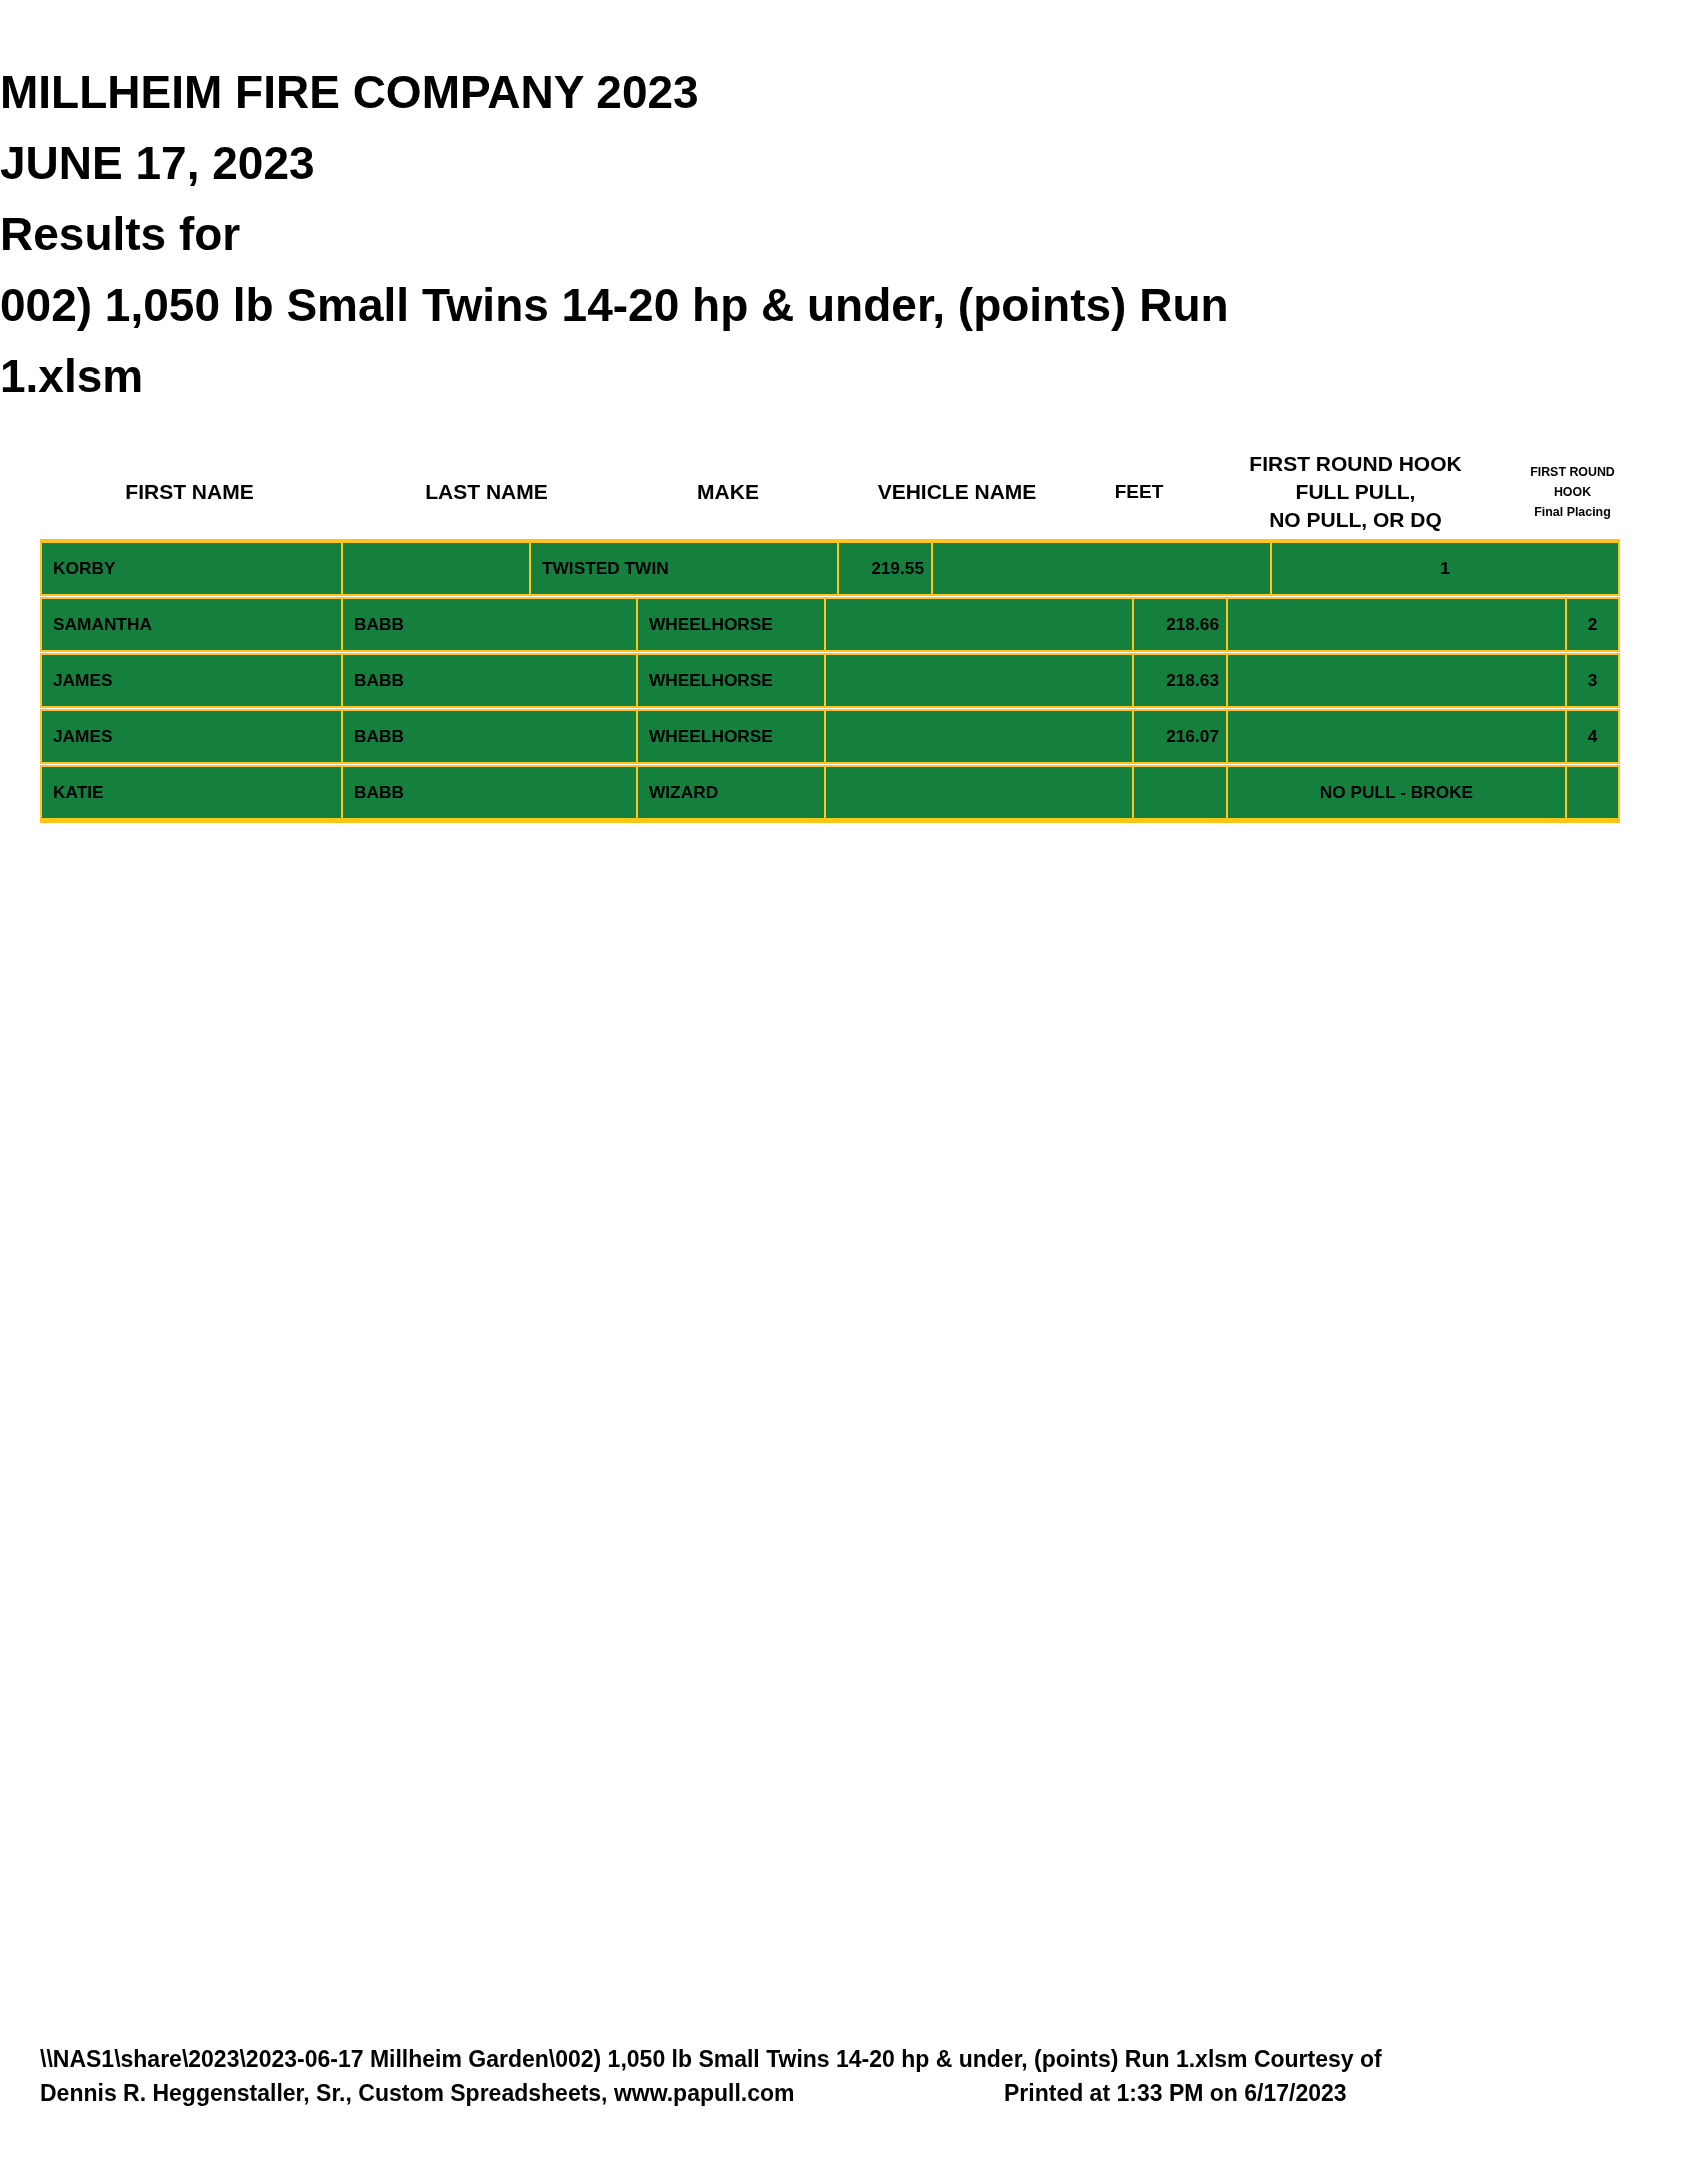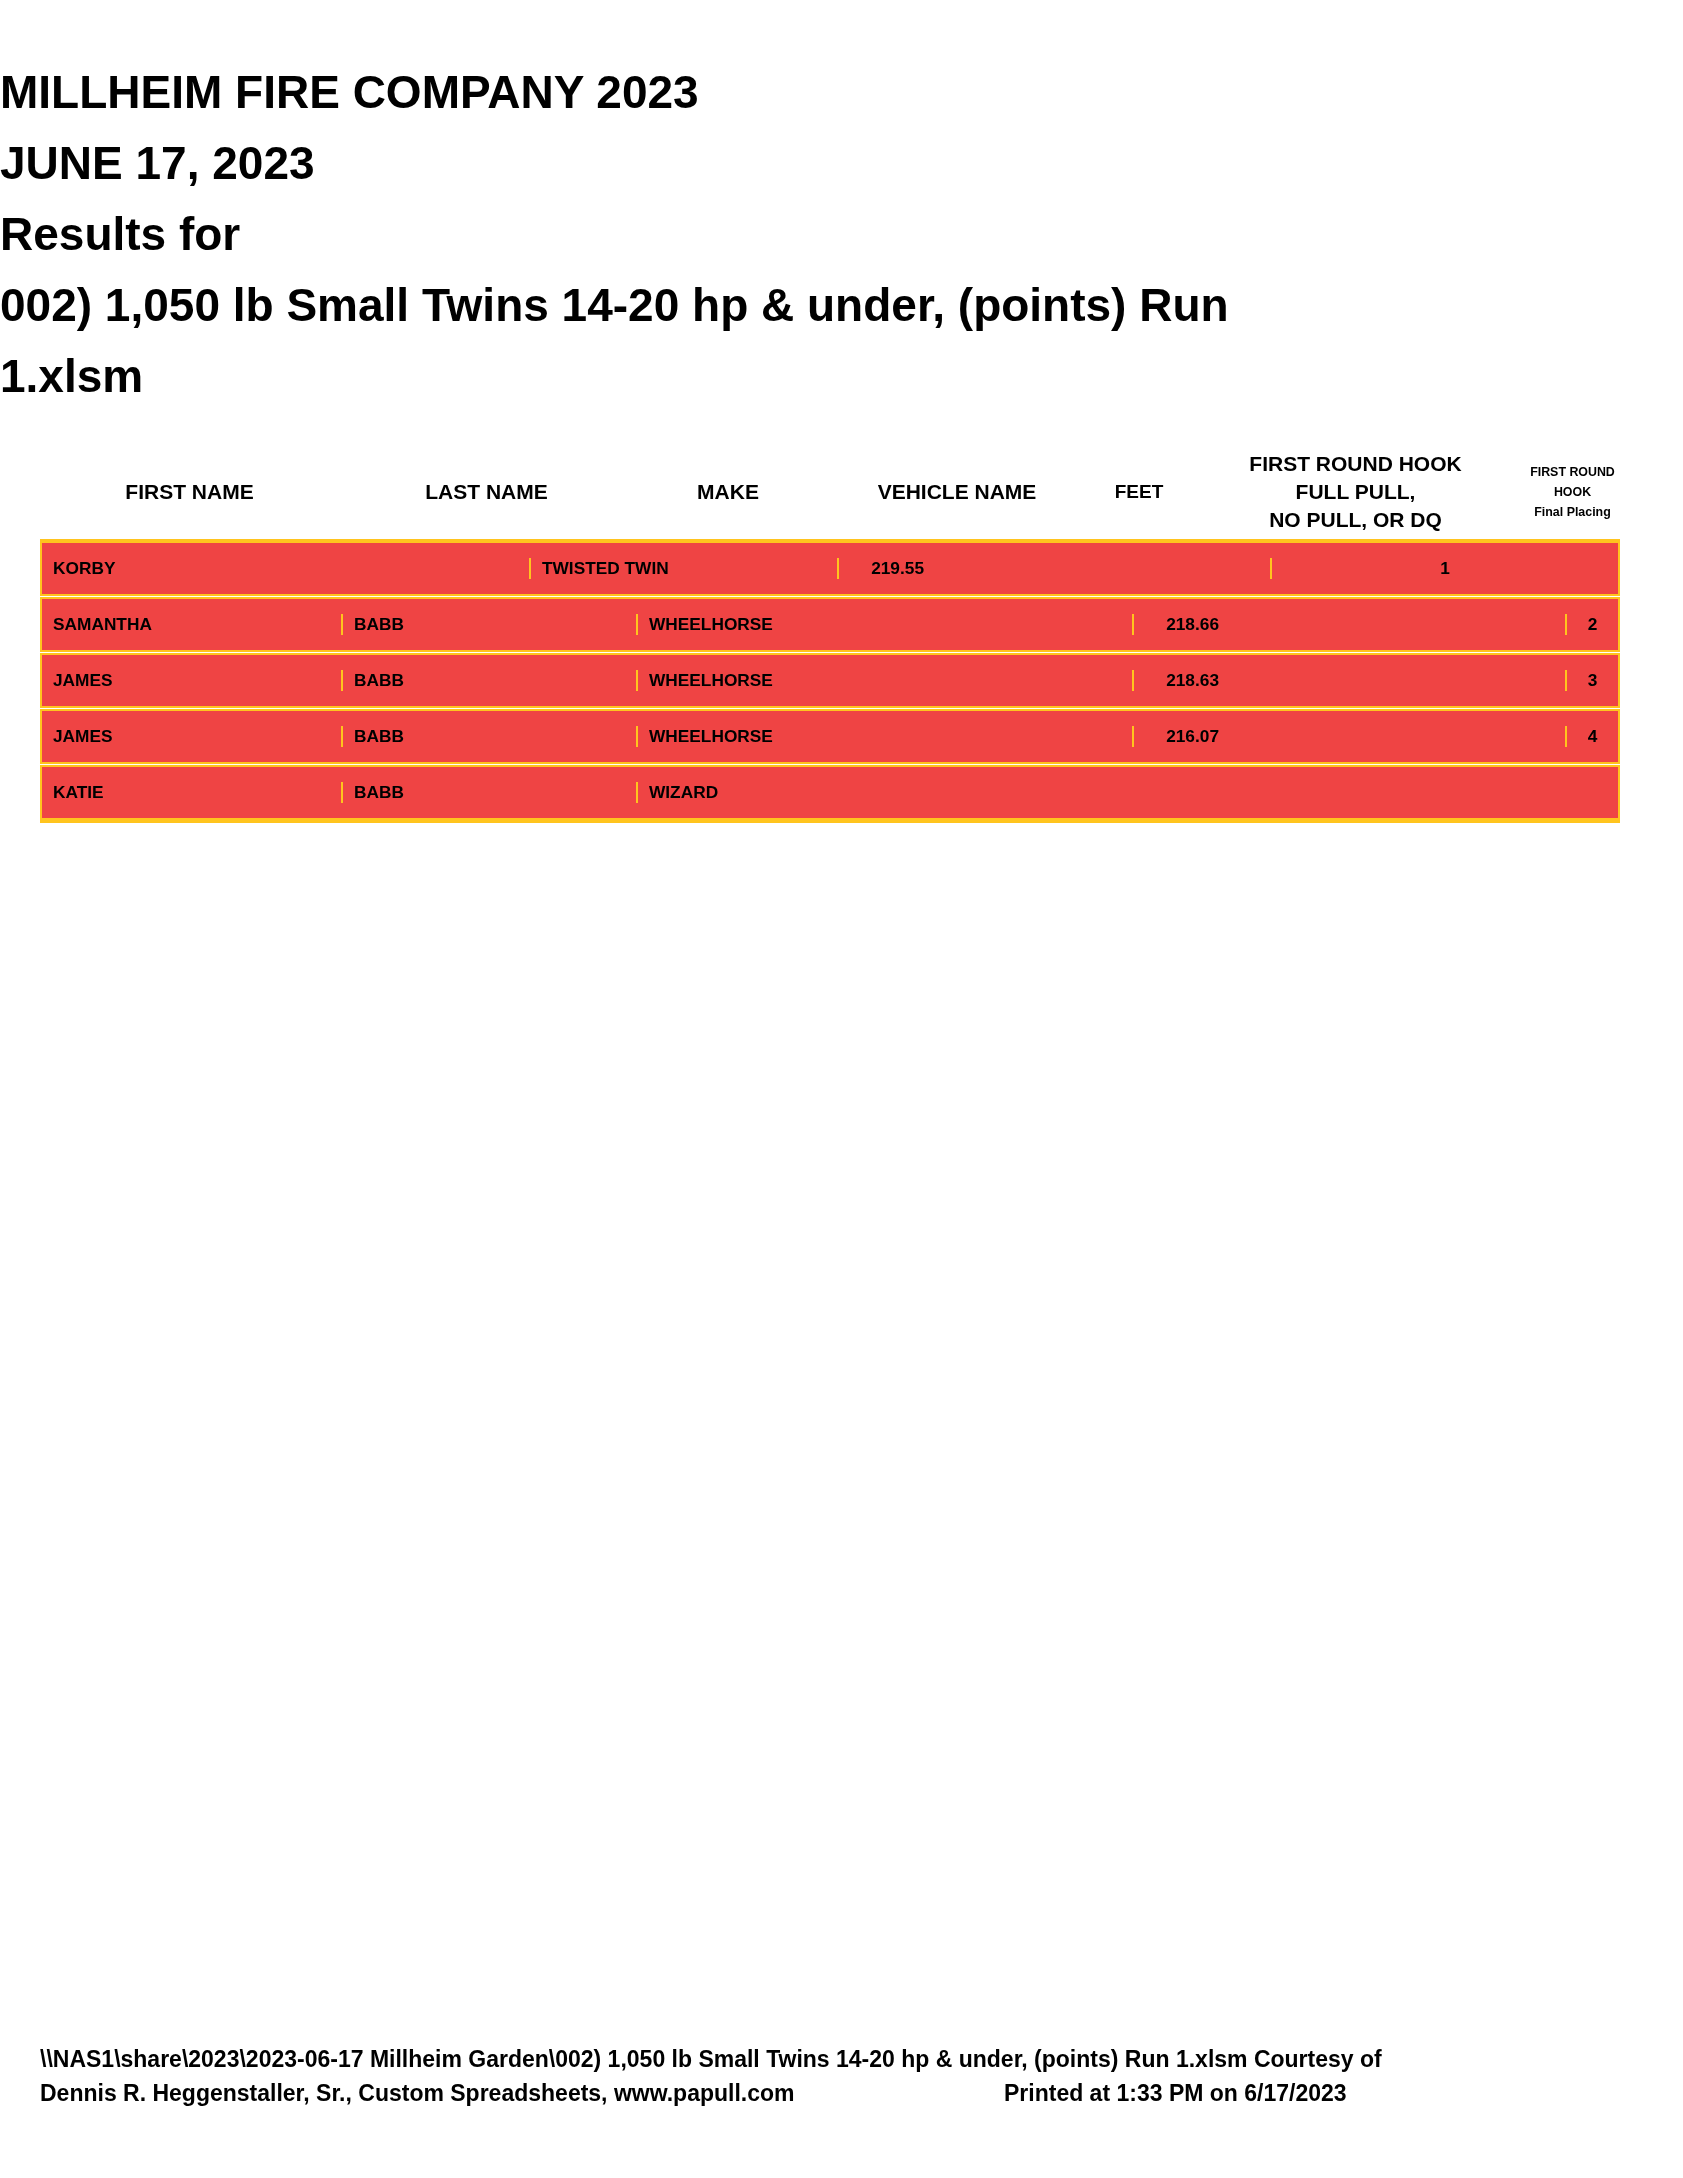--- a/index.html
+++ b/index.html
@@ -67,22 +67,21 @@
     left: 40px;
     width: 1580px;
     border-top: 2px solid var(--gold);
     border-bottom: 3px solid var(--gold);
   }
   .t-row {
     display: flex;
     height: 55px;
     box-sizing: border-box;
     border: 2px solid var(--gold);
-    background: #ef4444;
-    align-items: center;
+    background: #15803d;
   }
   .t-row + .t-row { margin-top: 1px; }
 
   .t-cell {
     box-sizing: border-box;
     flex: 0 0 auto;
     display: flex;
     align-items: center;
     padding-left: 11px;
     font-size: 17.3px;
@@ -183,20 +182,21 @@
     <div class="t-cell c5 hook"></div>
     <div class="t-cell place">4</div>
   </div>
 
   <div class="t-row">
     <div class="t-cell c0">KATIE</div>
     <div class="t-cell c1">BABB</div>
     <div class="t-cell c2">WIZARD</div>
     <div class="t-cell c3"></div>
     <div class="t-cell c4 feet"></div>
+    <div class="t-cell c5 hook">NO PULL - BROKE</div>
     <div class="t-cell place"></div>
   </div>
 
 </div>
 
 <div class="footer">
   <div class="footer-line1">\\NAS1\share\2023\2023-06-17 Millheim Garden\002) 1,050 lb Small Twins 14-20 hp &amp; under, (points) Run 1.xlsm  Courtesy of</div>
   <div class="footer-line2">
     <span>Dennis R. Heggenstaller, Sr., Custom Spreadsheets, www.papull.com</span>
     <span class="printed-at">Printed at 1:33 PM on 6/17/2023</span>

